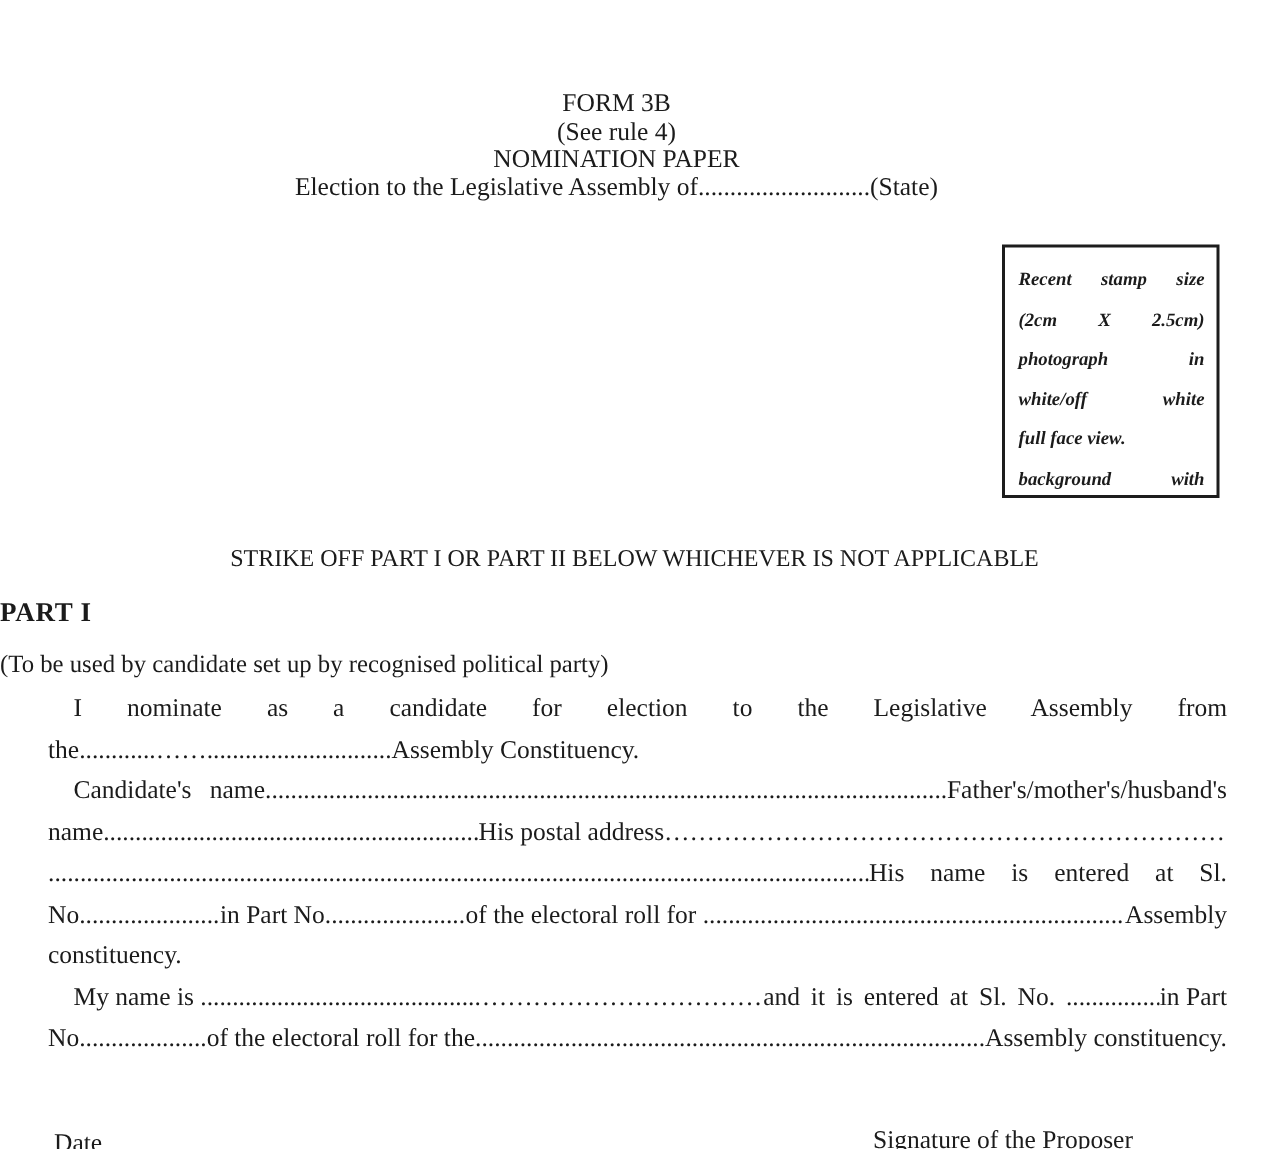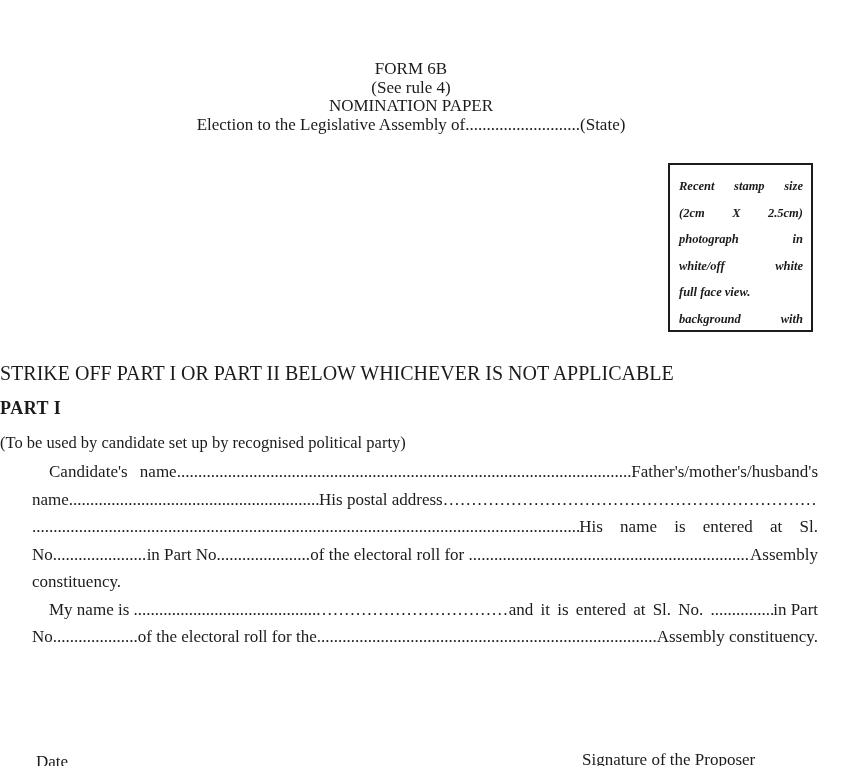--- a/index.html
+++ b/index.html
@@ -36,21 +36,22 @@
     font-weight: bold;
     font-style: italic;
     font-size: 12.5px;
   }
   .pb-line { line-height: 26.5px; white-space: nowrap; }
   .pb-line.j { text-align: justify; text-align-last: justify; white-space: normal; }
 
   
   .strike-heading {
     margin-top: 228px;
-    font-size: 20px;
+    text-align: center;
+    font-size: 16px;
     line-height: 22px;
   }
   .part-heading {
     margin-top: 14px;
     text-align: left;
     font-weight: bold;
     font-size: 18px;
     line-height: 20px;
     letter-spacing: 0.5px;
   }
@@ -97,40 +98,44 @@
     top: 750px;
     font-size: 17px;
   }
 </style>
 </head>
 <body>
 
 <div class="page">
 
   <div class="doc-header">
-    <div>FORM 6B</div>
+    <div>FORM 3B</div>
     <div>(See rule 4)</div>
     <div>NOMINATION PAPER</div>
     <div class="election-line">Election to the Legislative Assembly of...........................(State)</div>
   </div>
 
   <div class="photo-box">
     <div class="pb-line j">Recent stamp size</div>
     <div class="pb-line j">(2cm X 2.5cm)</div>
     <div class="pb-line j">photograph in</div>
     <div class="pb-line j">white/off white</div>
     <div class="pb-line">full face view.</div>
     <div class="pb-line j">background with</div>
   </div>
 
   <div class="strike-heading">STRIKE OFF PART I OR PART II BELOW WHICHEVER IS NOT APPLICABLE</div>
   <div class="part-heading">PART I</div>
   <div class="part-subtitle">(To be used by candidate set up by recognised political party)</div>
 
   <div class="form-body">
+      <div>
+        <div class="line indent justify"><span class="seg">I nominate as a candidate for election to the Legislative Assembly from</span></div>
+        <div class="line"><span class="seg">the............…….............................Assembly Constituency.</span></div>
+      </div>
       <div>
         <div class="line indent flex">
           <span class="seg" style="word-spacing: 8px;">Candidate's name</span>
           <span class="fill" style="flex-grow: 4;">............................................................................................................................................................................................................................................................................................................</span>
           <span class="seg">Father's/mother's/husband's</span>
         </div>
         <div class="line flex">
           <span class="seg">name</span>
           <span class="fill" style="flex-grow: 2;">............................................................................................................................................................................................................................................................................................................</span>
           <span class="seg">His postal address</span>

